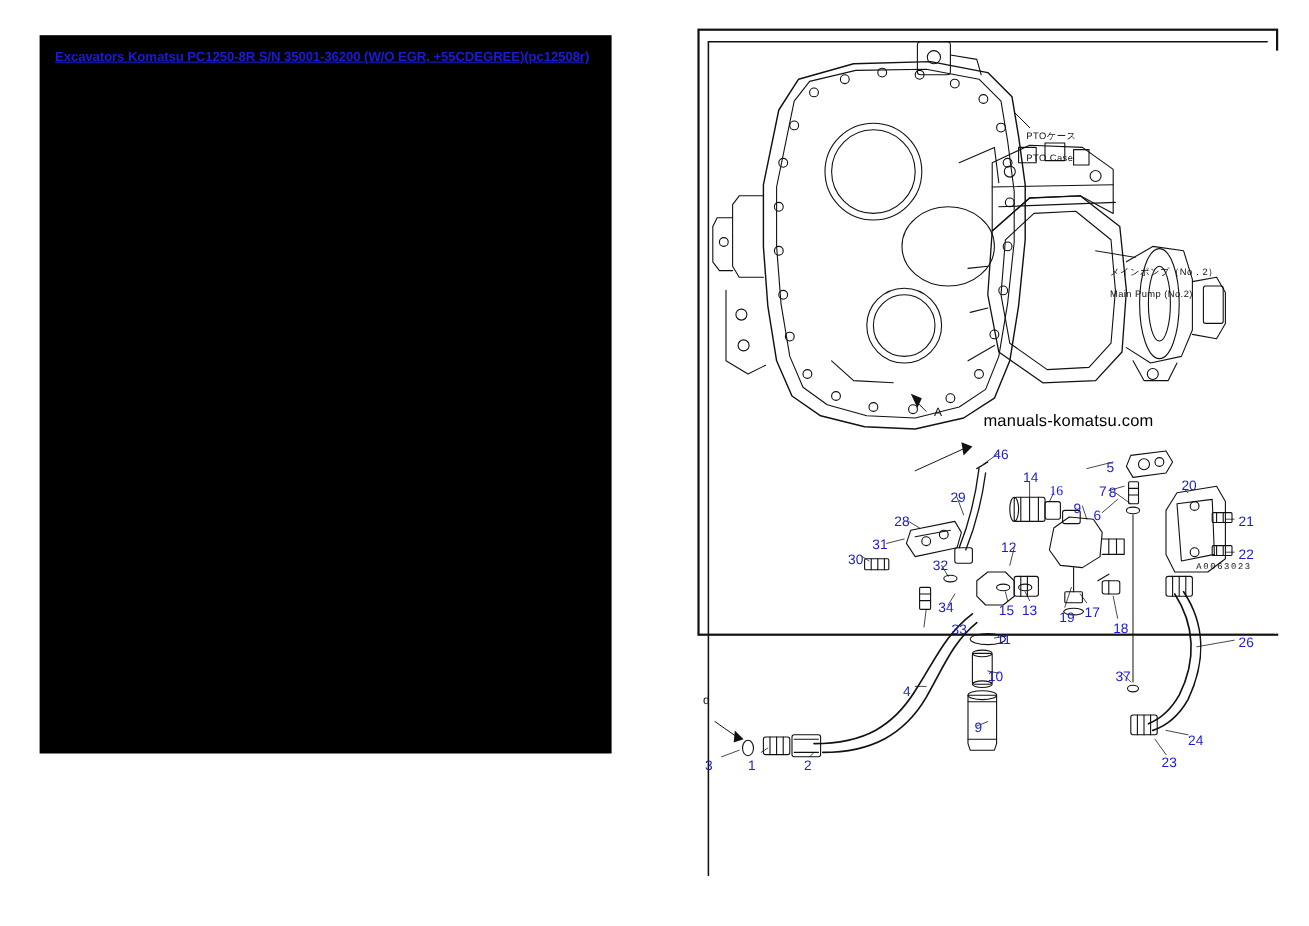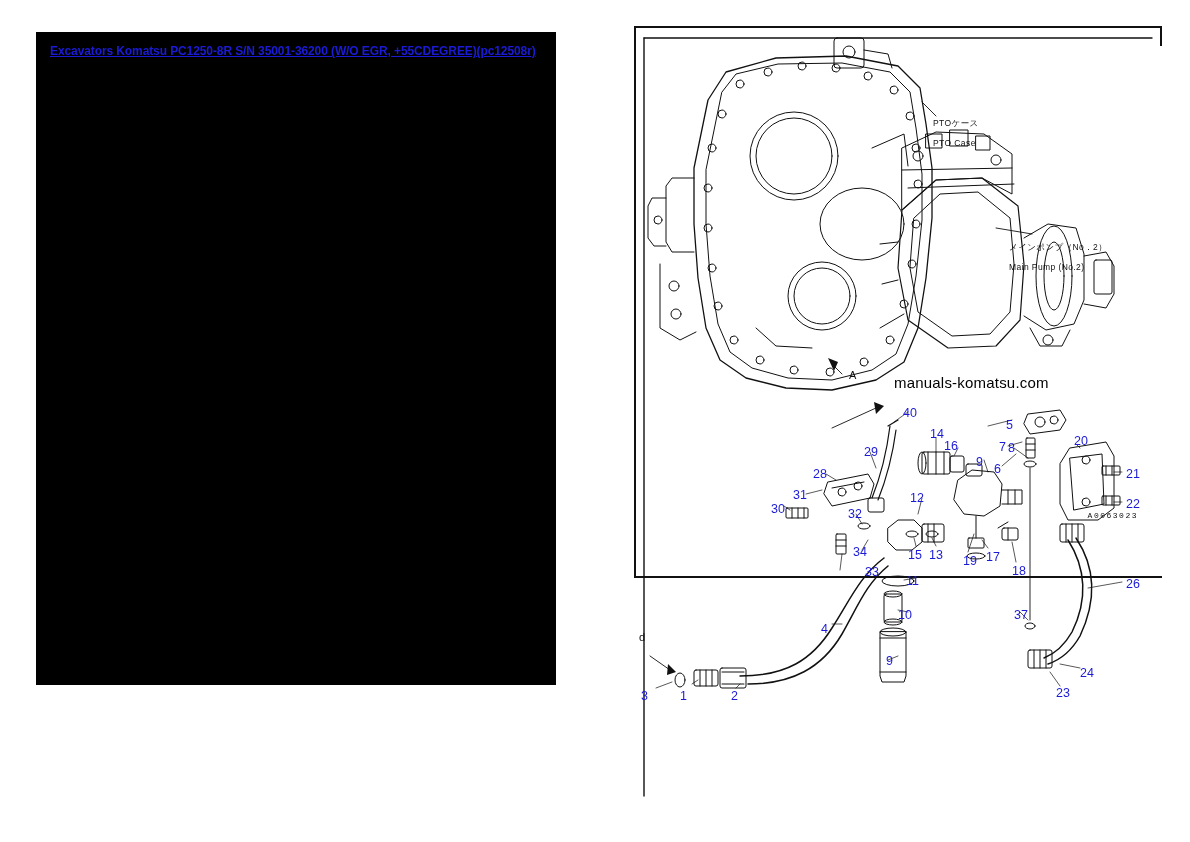--- a/index.html
+++ b/index.html
@@ -373,32 +373,32 @@
   <div class="num" style="left:363px; top:413px;">7</div>
   <div class="num" style="left:372px; top:414px;">8</div>
   <div class="num" style="left:250px; top:627px;">9</div>
   <div class="num" style="left:340px; top:428px;">9</div>
   <div class="num" style="left:262px; top:581px;">10</div>
   <div class="num" style="left:270px; top:547px;">11</div>
   <div class="num" style="left:274px; top:464px;">12</div>
   <div class="num" style="left:293px; top:521px;">13</div>
   <div class="num" style="left:294px; top:400px;">14</div>
   <div class="num" style="left:272px; top:521px;">15</div>
-  <div class="num" style="left:308px; top:412px;">16</div>
+  <div class="num" style="left:318px; top:412px;font-family:Liberation Serif, serif;">16</div>
   <div class="num" style="left:350px; top:523px;">17</div>
   <div class="num" style="left:376px; top:537px;">18</div>
   <div class="num" style="left:327px; top:527px;">19</div>
   <div class="num" style="left:438px; top:407px;">20</div>
   <div class="num" style="left:490px; top:440px;">21</div>
   <div class="num" style="left:490px; top:470px;">22</div>
   <div class="num" style="left:420px; top:659px;">23</div>
   <div class="num" style="left:444px; top:639px;">24</div>
   <div class="num" style="left:378px; top:581px;">37</div>
   <div class="num" style="left:490px; top:550px;">26</div>
-  <div class="num" style="left:267px; top:379px;">40</div>
+  <div class="num" style="left:267px; top:379px;">46</div>
   <div class="num" style="left:177px; top:440px;">28</div>
   <div class="num" style="left:228px; top:418px;text-align:right;">29</div>
   <div class="num" style="left:135px; top:475px;">30</div>
   <div class="num" style="left:157px; top:461px;">31</div>
   <div class="num" style="left:212px; top:480px;">32</div>
   <div class="num" style="left:196px; top:538px;margin-left:33px;">33</div>
   <div class="num" style="left:217px; top:518px;">34</div>
 
 </div>
 

